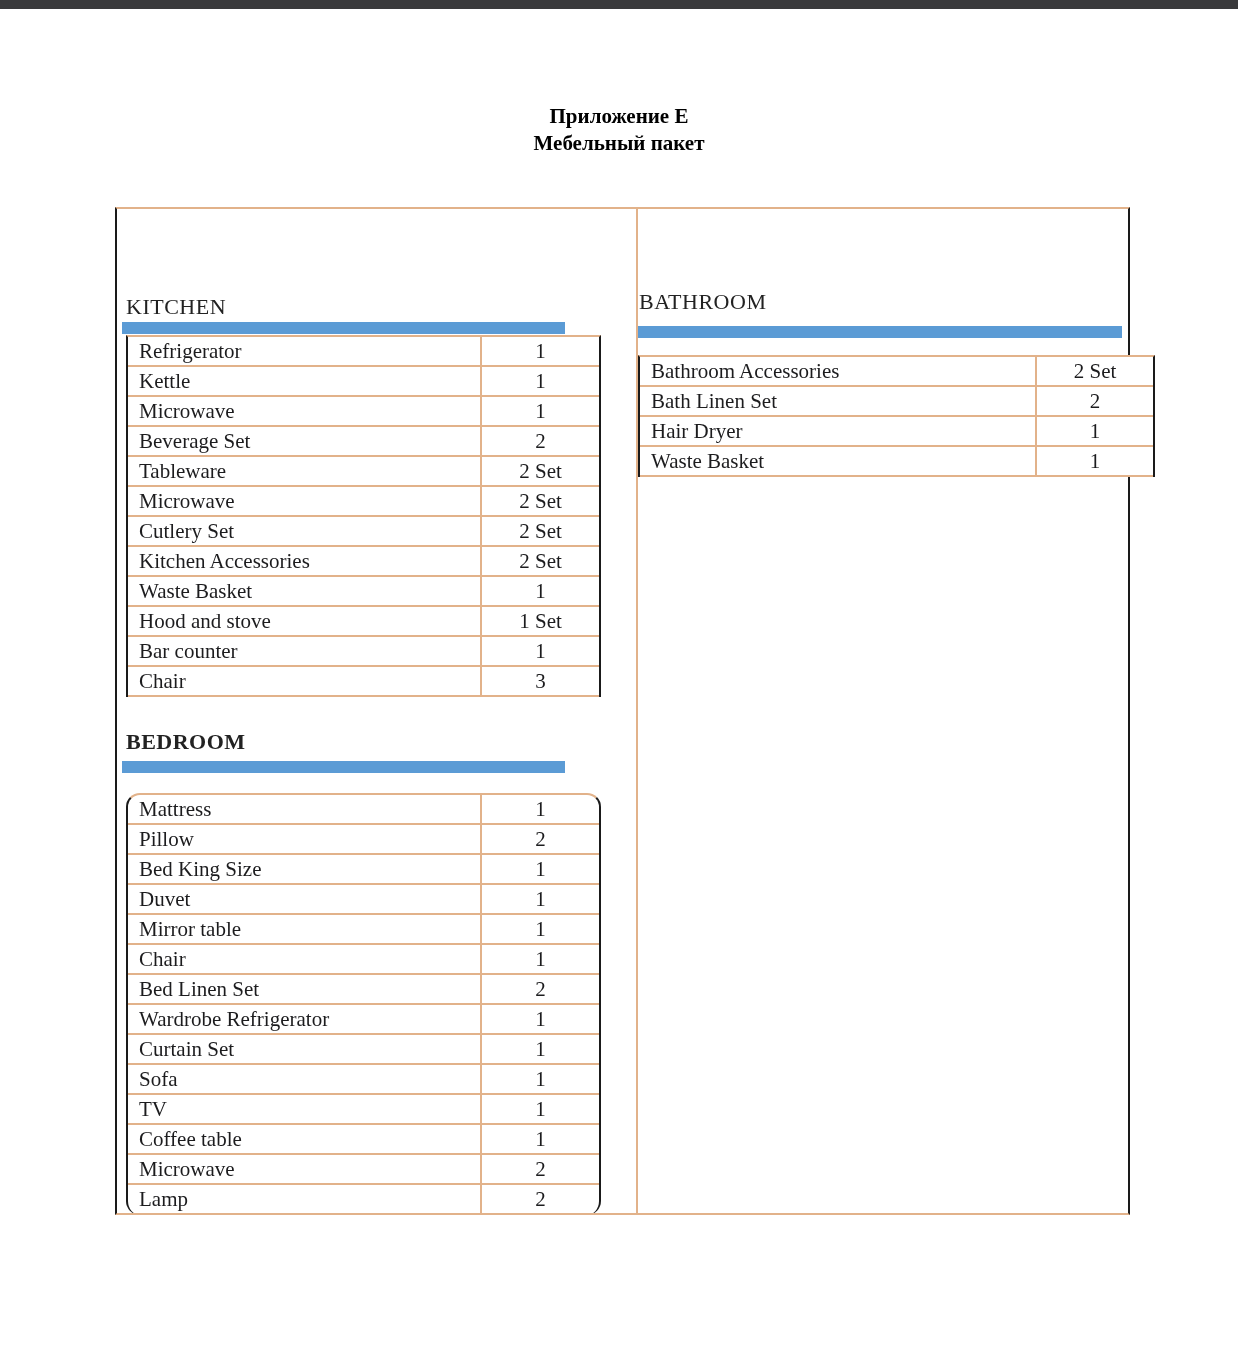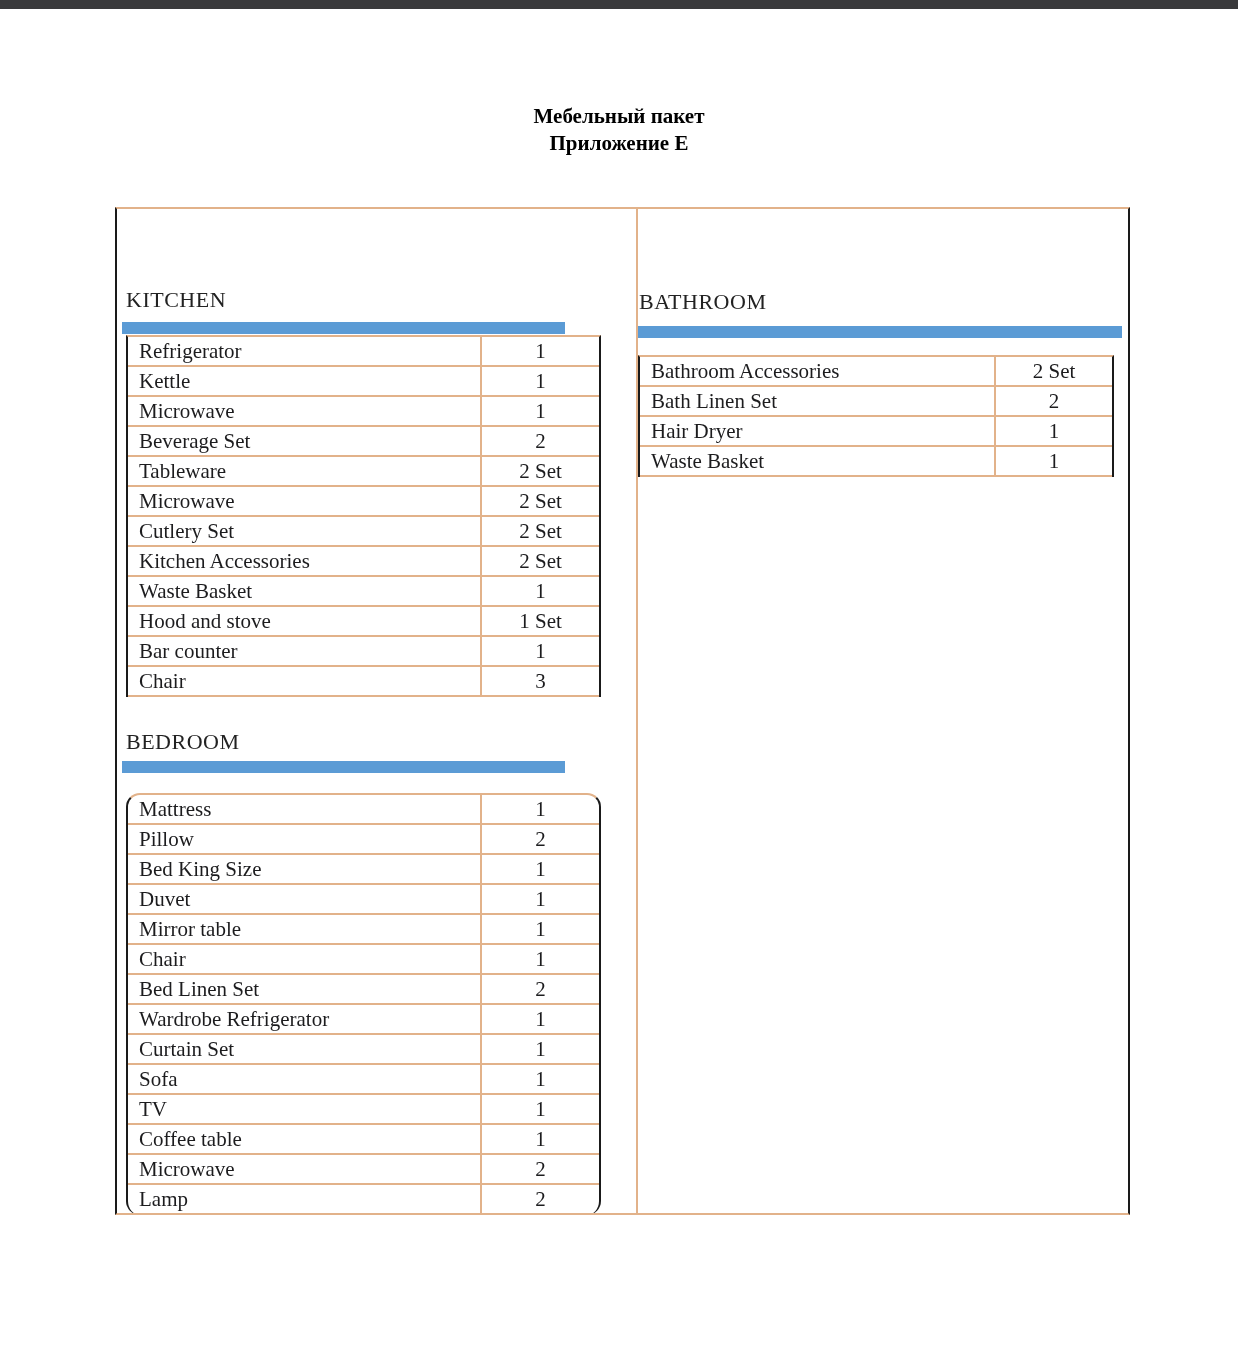--- a/index.html
+++ b/index.html
@@ -28,56 +28,56 @@
     border-left:2px solid var(--border-black);
     border-right:2px solid var(--border-black);
   }
   .vdivider{
     position:absolute;left:636px;top:207px;width:2px;height:1008px;
     background:var(--border-tan);
   }
   .heading{
     position:absolute;font-size:22px;line-height:24px;color:#222;letter-spacing:0.5px;
   }
-  #h-kitchen{left:126px;top:288px;}
+  #h-kitchen{left:126px;top:295px;}
   #h-bathroom{left:639px;top:290px;}
-  #h-bedroom{left:126px;top:730px;}
+  #h-bedroom{left:126px;top:730px;font-weight:bold;}
   .bluebar{position:absolute;height:12px;background:var(--accent-blue);}
   #bar-kitchen{left:122px;top:322px;width:443px;}
   #bar-bathroom{left:638px;top:326px;width:484px;}
   #bar-bedroom{left:122px;top:761px;width:443px;}
   .itable{
     position:absolute;background:#fff;
     border-top:2px solid var(--border-tan);
     border-left:2px solid var(--border-black);
     border-right:2px solid var(--border-black);
   }
   #tbl-kitchen{left:126px;top:335px;width:475px;}
-  #tbl-bathroom{left:638px;top:355px;width:476px;}
+  #tbl-bathroom{left:638px;top:355px;width:517px;}
   #tbl-bedroom{left:126px;top:793px;width:475px;border-radius:14px;}
   .trow{
     display:flex;height:30px;border-bottom:2px solid var(--border-tan);
     font-size:21px;line-height:28px;
   }
   .cell{white-space:nowrap;overflow:hidden;}
   .cell.item{flex:1;padding-left:11px;}
   .cell.qty{
     width:119px;text-align:center;
     border-left:2px solid var(--border-tan);
   }
   #tbl-bathroom .cell.qty{width:118px;}
 </style>
 </head>
 <body>
 
 <div class="topbar"></div>
 
 <div class="title">
+  <div>Приложение Е</div>
   <div>Мебельный пакет</div>
-  <div>Приложение Е</div>
 </div>
 
 <div class="container"></div>
 <div class="vdivider"></div>
 
 <div class="heading" id="h-kitchen">KITCHEN</div>
 <div class="bluebar" id="bar-kitchen"></div>
 <div class="itable" id="tbl-kitchen">
     <div class="trow">
       <div class="cell item">Refrigerator</div>

